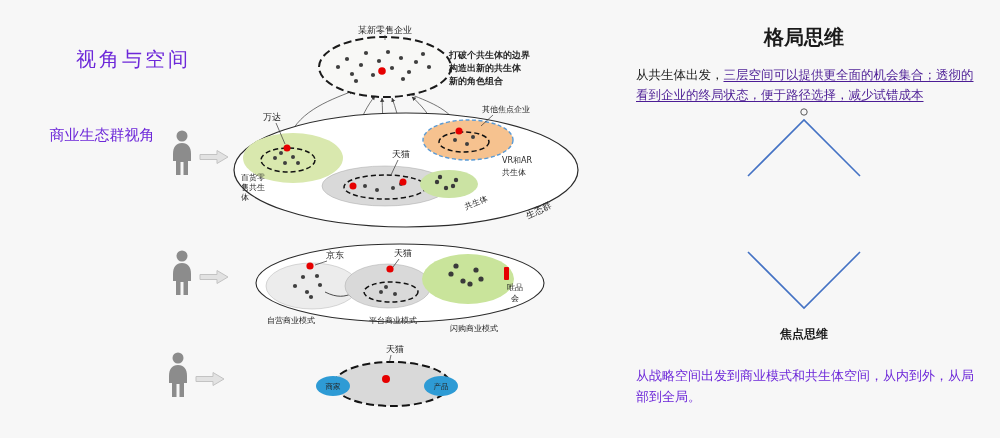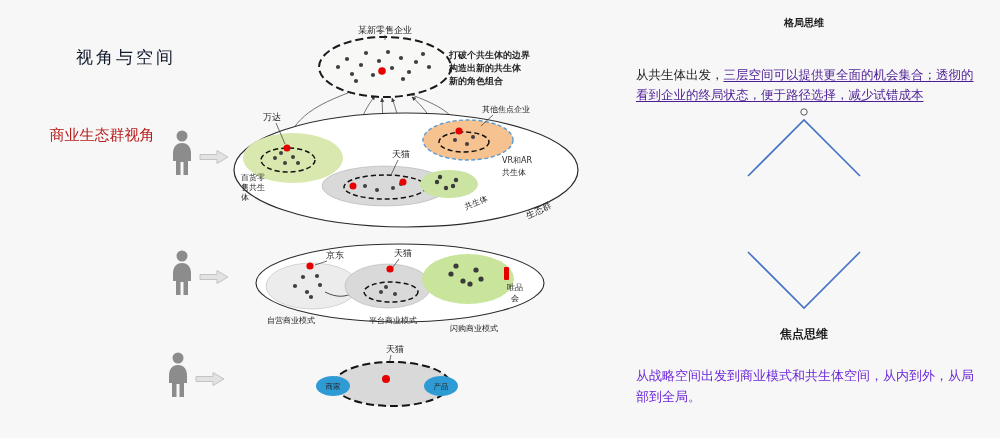--- a/index.html
+++ b/index.html
@@ -1,33 +1,33 @@
 <!DOCTYPE html>
 <html><head>
 <meta charset="utf-8">
 <style>
   html,body{margin:0;padding:0}
   body{font-family:"DejaVu Sans","Liberation Sans",sans-serif;background:#f7f7f7}
   .stage{position:relative;width:1000px;height:438px;background:#f7f7f7;overflow:hidden}
   .abs{position:absolute}
-  .left-title{left:76px;top:46px;font-size:17px;color:#0f172a;letter-spacing:3px}
-  .row-label{width:160px;text-align:center;color:#b91c1c;font-size:15px;line-height:22px}
+  .left-title{left:76px;top:46px;font-size:20px;color:#6d28d9;letter-spacing:3px}
+  .row-label{width:160px;text-align:center;color:#6d28d9;font-size:15px;line-height:22px}
   .row1{left:22px;top:124px}
   .row2{left:18px;top:246px}
   .row3{left:40px;top:348px;width:130px}
   .p1{left:170px;top:130px}
   .p2{left:170px;top:250px}
   .p3{left:166px;top:352px}
   .a1{left:198px;top:149px}
   .a2{left:198px;top:269px}
   .a3{left:194px;top:371px}
   .diagram-svg{left:225px;top:5px}
   .rp{left:628px;top:0;width:352px;height:438px}
   .rp-title{position:absolute;width:100%;text-align:center;font-weight:bold;color:#1a1a1a}
-  .rp-t1{top:16px;font-size:10px}
+  .rp-t1{top:24px;font-size:20px}
   .rp-para{position:absolute;top:52px;left:8px;width:342px;font-size:12.5px;line-height:1.6;color:#1a1a1a}
   .lead{font-weight:normal;color:#1a1a1a}
   .red-u{color:#4c1d95;text-decoration:underline;text-underline-offset:2px}
   .chev{position:absolute;left:116px;width:120px;height:76px}
   .chev-up{top:106px}
   .chev-down{top:248px}
   .rp-t2{top:216px;font-size:21px;letter-spacing:2px}
   .rp-t3{top:326px;font-size:12px}
   .rp-bottom{position:absolute;top:352px;left:8px;width:342px;font-size:13px;line-height:1.65;color:#6d28d9}
   svg text{fill:#262626}

